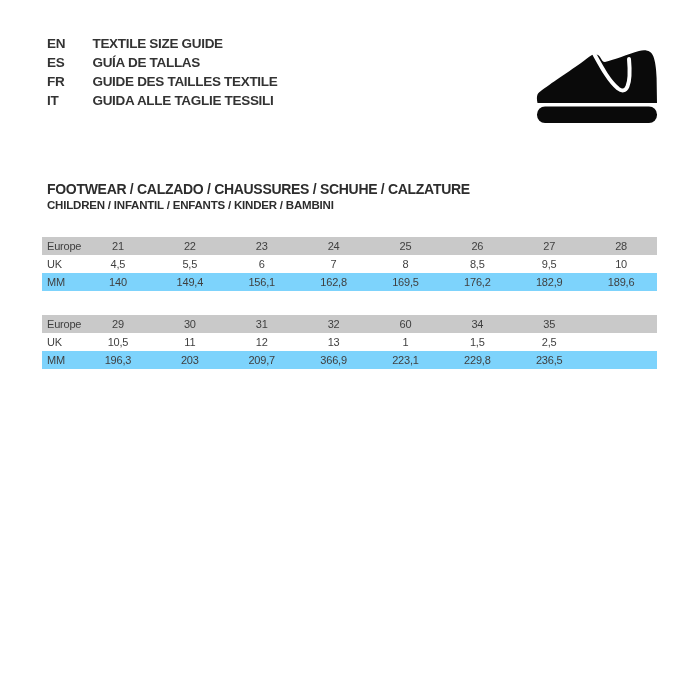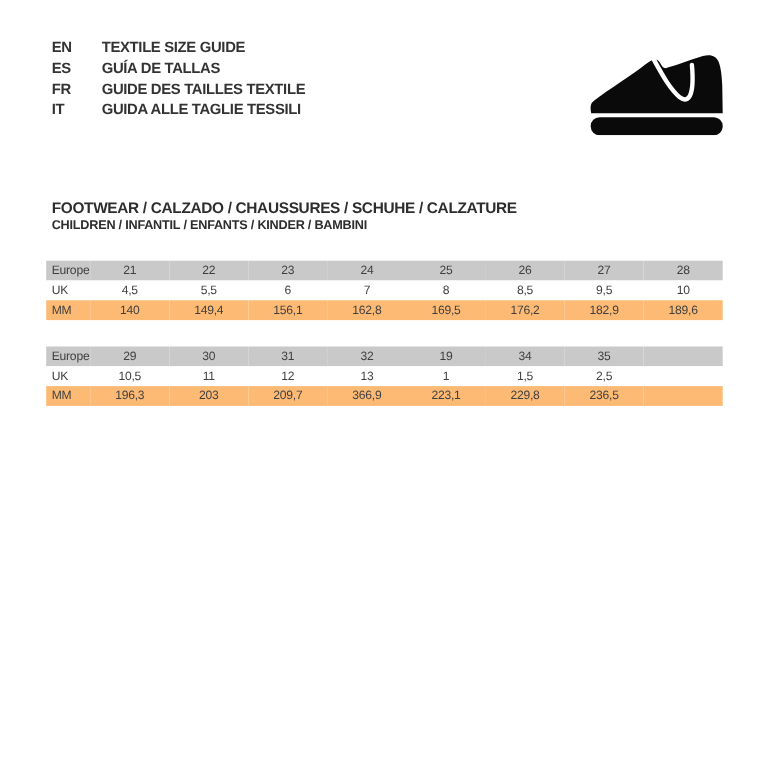--- a/index.html
+++ b/index.html
@@ -37,21 +37,21 @@
   col.label-col{width:40px;}
   table.size-table tr{height:18px;}
   table.size-table th,
   table.size-table td{
     font-size:11px;font-weight:normal;color:#3f3f3f;text-align:center;
     padding:0;vertical-align:middle;letter-spacing:-0.2px;
   }
   table.size-table th{text-align:left;padding-left:5px;}
   tr.row-europe{background:#c9c9c9;}
   tr.row-uk{background:#ffffff;}
-  tr.row-mm{background:#fdba74;}
+  tr.row-mm{background:#7dd3fc;}
 </style>
 </head>
 <body>
 
 <div class="page">
 
   <div class="lang-block">
     <div class="lang-row">
       <span class="lang-code">EN</span>
       <span class="lang-title">TEXTILE SIZE GUIDE</span>
@@ -145,21 +145,21 @@
         <col class="label-col">
         <col span="8">
       </colgroup>
     <tbody>
       <tr class="row-europe">
         <th>Europe</th>
         <td>29</td>
         <td>30</td>
         <td>31</td>
         <td>32</td>
-        <td>19</td>
+        <td>60</td>
         <td>34</td>
         <td>35</td>
         <td></td>
       </tr>
       <tr class="row-uk">
         <th>UK</th>
         <td>10,5</td>
         <td>11</td>
         <td>12</td>
         <td>13</td>

